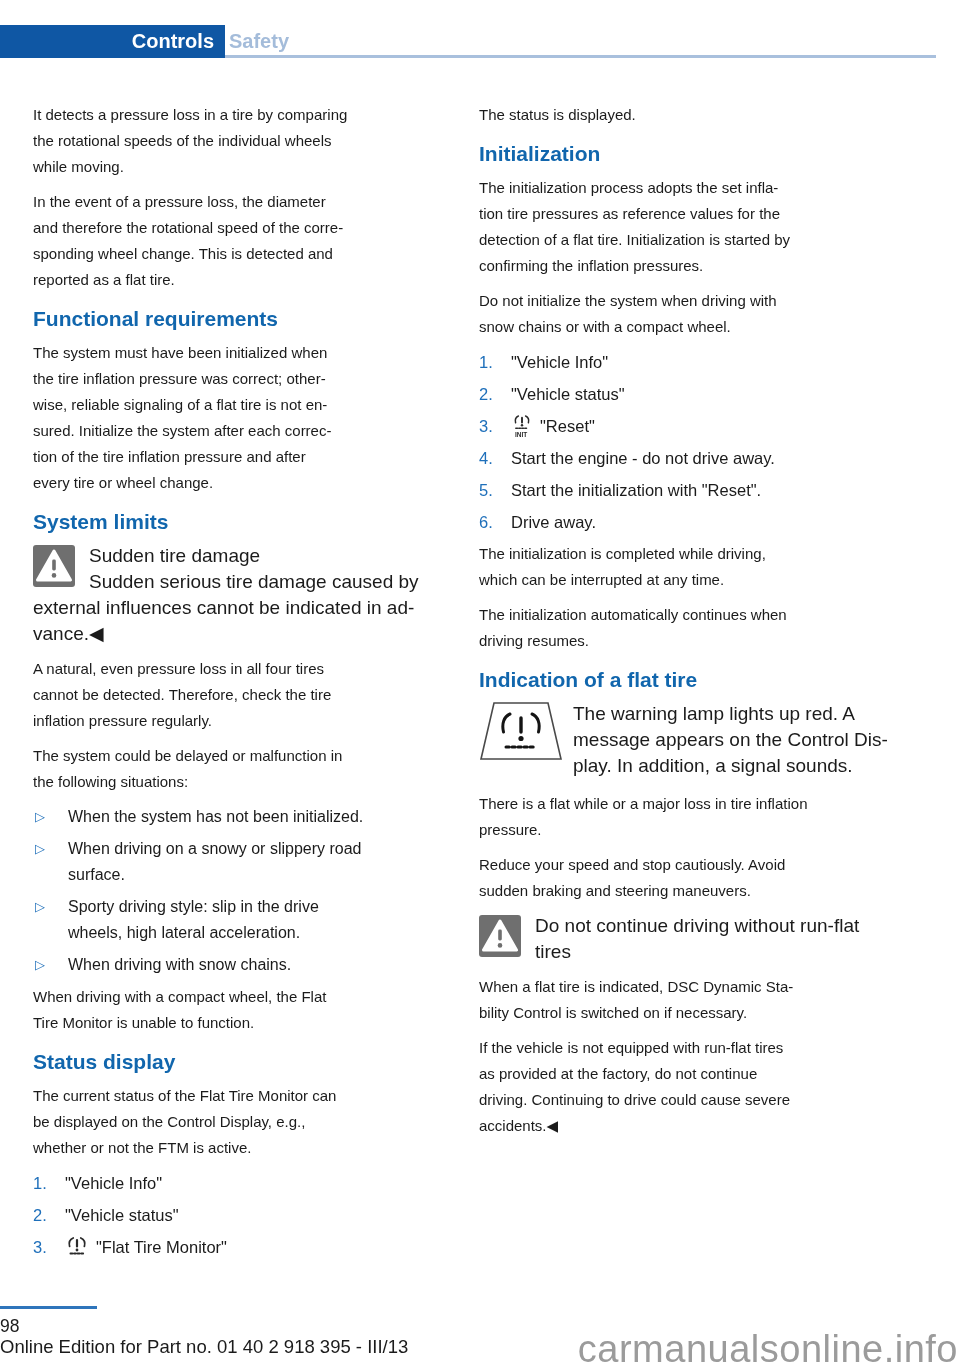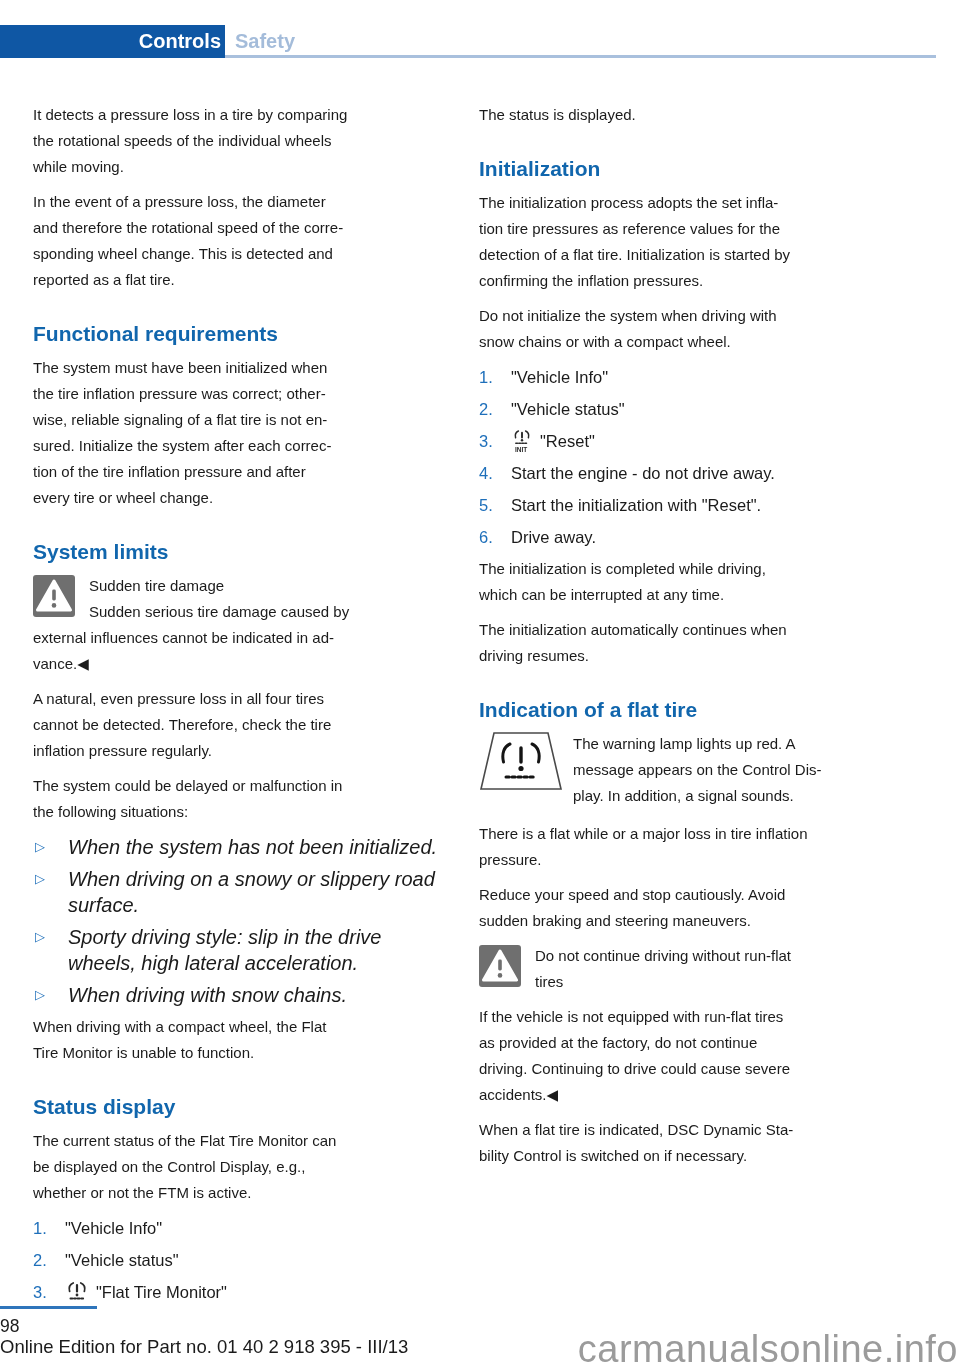--- a/index.html
+++ b/index.html
@@ -3,46 +3,46 @@
 <meta charset="utf-8">
 <style>
   html,body{margin:0;padding:0;background:#fff;}
   .page{position:relative;width:960px;height:1362px;background:#ffffff;overflow:hidden;
         font-family:"Liberation Sans","DejaVu Sans",sans-serif;color:#1b1b1b;}
 
   
   .tab-underline{position:absolute;left:0;top:55px;width:936px;height:3px;background:#a9c0dd;}
   .tab-active{position:absolute;left:0;top:25px;width:225px;height:33px;background:#0f57a4;
               color:#ffffff;font-size:20px;font-weight:bold;line-height:33px;text-align:right;
-              padding-right:4px;box-sizing:border-box;}
-  .tab-inactive{position:absolute;left:235px;top:25px;height:33px;color:#a4bcda;
+              padding-right:11px;box-sizing:border-box;}
+  .tab-inactive{position:absolute;left:229px;top:25px;height:33px;color:#a4bcda;
                 font-size:20px;font-weight:bold;line-height:33px;text-align:right;}
 
   
   .col{position:absolute;top:102px;}
   .col-left{left:33px;width:424px;}
   .col-right{left:479px;width:458px;}
 
   .p{white-space:pre-line;font-size:15px;line-height:26px;margin:0 0 9px 0;}
-  .h{color:#1166ad;font-size:21px;font-weight:bold;line-height:26px;margin:28px 0 8px 0;}
+  .h{color:#1166ad;font-size:21px;font-weight:bold;line-height:26px;margin:13px 0 8px 0;}
   .first{margin-top:0;}
 
   
   .warnblock{margin:2px 0 9px 0;}
   .warnblock .icon{float:left;margin:2px 14px 6px 0;}
   .lampblock{margin:4px 0 12px 0;}
   .lampblock .icon{float:left;margin:0 10px 2px 0;}
-  .blocktext{white-space:pre-line;font-size:15px;line-height:26px;}
+  .blocktext{white-space:pre-line;font-size:19px;line-height:26px;}
   .clear{clear:both;}
 
   
   .bullets{margin:0 0 3px 0;}
   .bullet{display:flex;margin:0 0 6px 0;}
   .bmark{flex:none;width:35px;color:#1e6fba;font-size:13px;line-height:26px;padding-left:2px;box-sizing:border-box;}
-  .btext{white-space:pre-line;font-size:20px;line-height:26px;font-style:italic;}
+  .btext{white-space:pre-line;font-size:16px;line-height:26px;}
 
   
   .numlist{margin:0 0 3px 0;}
   .nitem{display:flex;align-items:flex-start;margin:0 0 6px 0;}
   .nnum{flex:none;width:32px;color:#1e6fba;font-size:16.5px;line-height:26px;}
   .nicon{flex:none;margin-right:7px;line-height:26px;}
   .ntext{white-space:pre-line;font-size:16.5px;line-height:26px;}
 
   
   .footer-line{position:absolute;left:0;top:1306px;width:97px;height:3px;background:#2e75bb;}
@@ -251,26 +251,26 @@
           <path d="M21 6 L37.5 35 L4.5 35 Z" fill="#ffffff" stroke="#ffffff" stroke-width="3" stroke-linejoin="round"></path>
           <rect x="19.2" y="14.5" width="3.6" height="11" rx="1.4" fill="#6f6f6f"></rect>
           <circle cx="21" cy="30.4" r="2.3" fill="#6f6f6f"></circle>
         </svg>
       </span>
       <span class="blocktext">Do not continue driving without run-flat
 tires</span>
       <div class="clear"></div>
     </div>
 
+    <p class="p">When a flat tire is indicated, DSC Dynamic Sta-
+bility Control is switched on if necessary.</p>
     <p class="p">If the vehicle is not equipped with run-flat tires
 as provided at the factory, do not continue
 driving. Continuing to drive could cause severe
 accidents.◀</p>
-    <p class="p">When a flat tire is indicated, DSC Dynamic Sta-
-bility Control is switched on if necessary.</p>
   </section>
 
   <div class="footer-line"></div>
   <div class="pagenum">98</div>
   <div class="edition">Online Edition for Part no. 01 40 2 918 395 - III/13</div>
   <div class="watermark">carmanualsonline.info</div>
 
 </div>
 
 </body></html>

